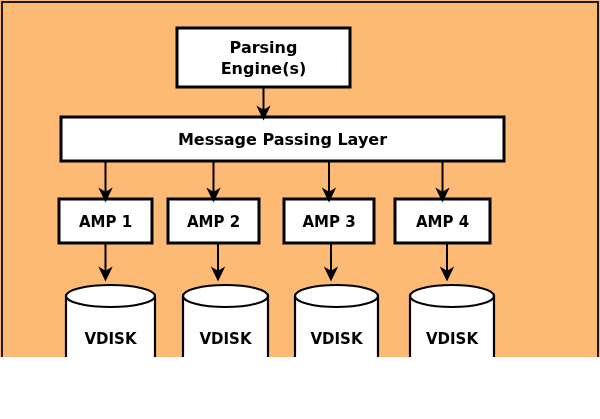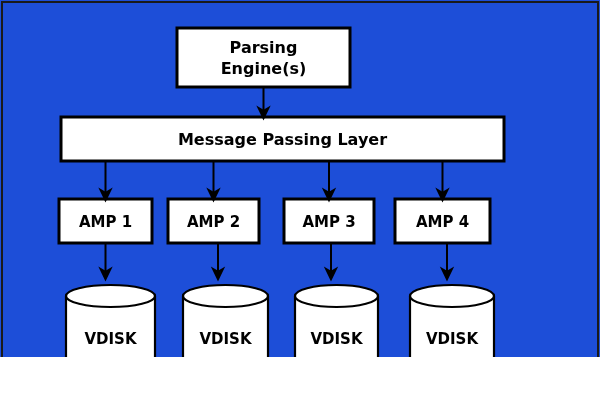--- a/index.html
+++ b/index.html
@@ -7,21 +7,21 @@
     padding: 0;
     background: #ffffff;
   }
   body {
     font-family: "DejaVu Sans", "Liberation Sans", sans-serif;
   }
   #canvas {
     position: relative;
     width: 600px;
     height: 357px;
-    background: #1d4ed8;
+    background: #fdba74;
     overflow: hidden;
   }
   #diagram-svg {
     position: absolute;
     left: 0;
     top: 0;
     display: block;
   }
   .node-label {
     font-weight: bold;

